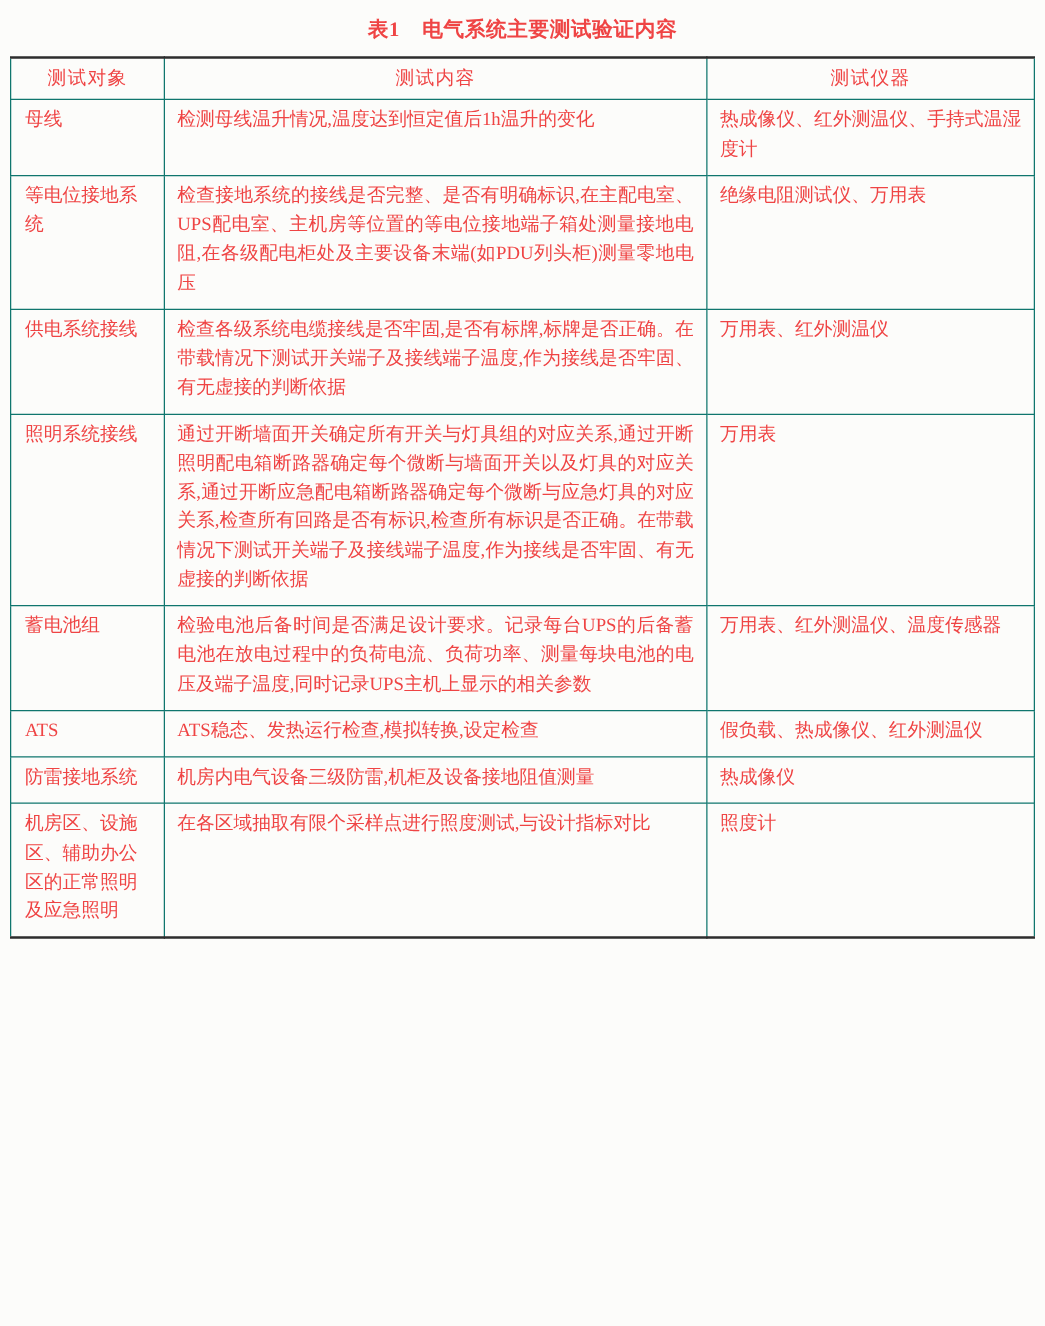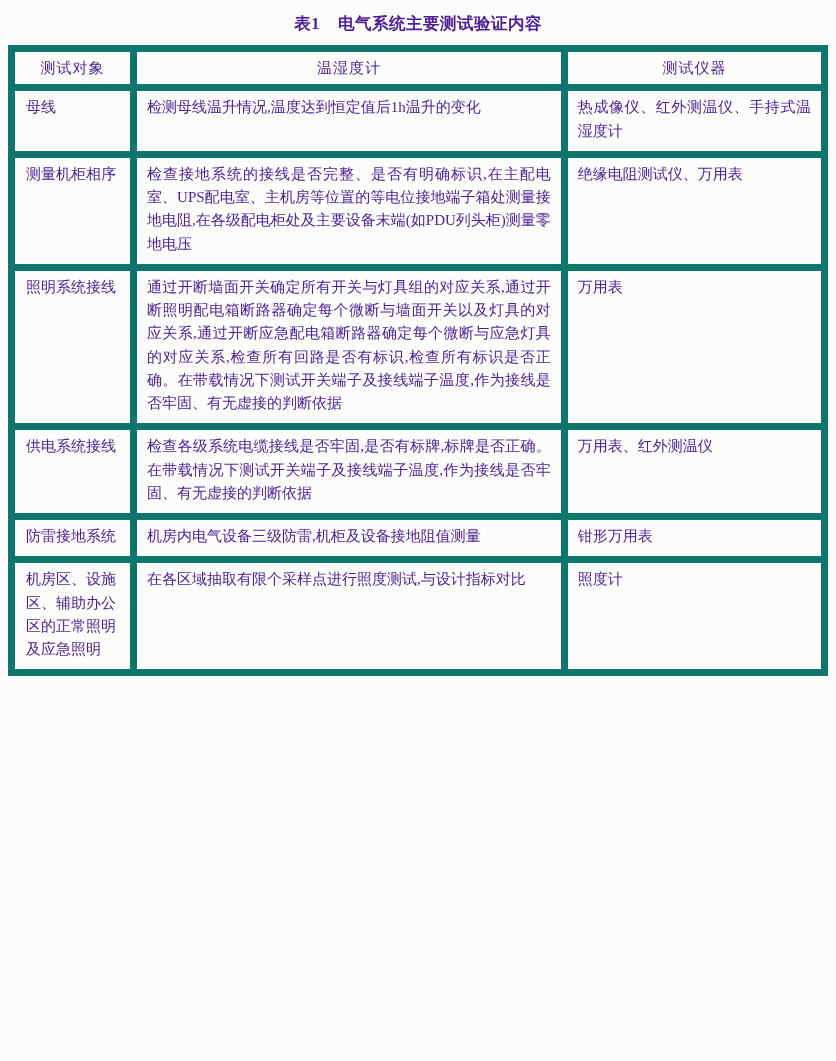--- a/index.html
+++ b/index.html
@@ -9,41 +9,41 @@
     font-family: "Liberation Serif", "DejaVu Serif", serif;
   }
   .doc-page {
     position: relative;
     width: 836px;
     height: 1061px;
     margin: 0 auto;
     background: #fcfcfa;
     box-sizing: border-box;
     padding: 10px 8px 0 8px;
-    color: #4c1d95;
+    color: #ef4444;
     overflow: hidden;
   }
   .doc-title {
     text-align: center;
     font-weight: bold;
     font-size: 16.5px;
     margin: 3px 0 10px 0;
     letter-spacing: 0.5px;
   }
   .doc-title .title-gap { display: inline-block; width: 18px; }
   table.test-table {
     width: 100%;
     border-collapse: collapse;
     table-layout: fixed;
     border-top: 2px solid #2d2d2d;
     border-bottom: 2px solid #2d2d2d;
   }
   .test-table th,
   .test-table td {
-    border: 7px solid #0f766e;
+    border: 1px solid #0f766e;
     font-size: 15px;
     vertical-align: top;
     box-sizing: border-box;
   }
   .test-table thead th {
     font-weight: normal;
     text-align: center;
     padding: 6px 4px;
     line-height: 1.35;
     letter-spacing: 1px;
@@ -70,58 +70,68 @@
 
   <table class="test-table">
     <colgroup>
       <col class="col-object">
       <col class="col-content">
       <col class="col-instruments">
     </colgroup>
     <thead>
       <tr>
         <th>测试对象</th>
-        <th>温湿度计</th>
+        <th>测试内容</th>
         <th>测试仪器</th>
       </tr>
     </thead>
     <tbody>
   <tr>
     <td class="cell-object">母线</td>
     <td class="cell-content">检测母线温升情况,温度达到恒定值后1h温升的变化</td>
     <td class="cell-instruments">热成像仪、红外测温仪、手持式温湿度计</td>
   </tr>
 
   <tr>
-    <td class="cell-object">测量机柜相序</td>
+    <td class="cell-object">等电位接地系统</td>
     <td class="cell-content">检查接地系统的接线是否完整、是否有明确标识,在主配电室、UPS配电室、主机房等位置的等电位接地端子箱处测量接地电阻,在各级配电柜处及主要设备末端(如PDU列头柜)测量零地电压</td>
     <td class="cell-instruments">绝缘电阻测试仪、万用表</td>
+  </tr>
+
+  <tr>
+    <td class="cell-object">供电系统接线</td>
+    <td class="cell-content">检查各级系统电缆接线是否牢固,是否有标牌,标牌是否正确。在带载情况下测试开关端子及接线端子温度,作为接线是否牢固、有无虚接的判断依据</td>
+    <td class="cell-instruments">万用表、红外测温仪</td>
   </tr>
 
   <tr>
     <td class="cell-object">照明系统接线</td>
     <td class="cell-content">通过开断墙面开关确定所有开关与灯具组的对应关系,通过开断照明配电箱断路器确定每个微断与墙面开关以及灯具的对应关系,通过开断应急配电箱断路器确定每个微断与应急灯具的对应关系,检查所有回路是否有标识,检查所有标识是否正确。在带载情况下测试开关端子及接线端子温度,作为接线是否牢固、有无虚接的判断依据</td>
     <td class="cell-instruments">万用表</td>
   </tr>
 
+
+
   <tr>
-    <td class="cell-object">供电系统接线</td>
-    <td class="cell-content">检查各级系统电缆接线是否牢固,是否有标牌,标牌是否正确。在带载情况下测试开关端子及接线端子温度,作为接线是否牢固、有无虚接的判断依据</td>
-    <td class="cell-instruments">万用表、红外测温仪</td>
+    <td class="cell-object">蓄电池组</td>
+    <td class="cell-content">检验电池后备时间是否满足设计要求。记录每台UPS的后备蓄电池在放电过程中的负荷电流、负荷功率、测量每块电池的电压及端子温度,同时记录UPS主机上显示的相关参数</td>
+    <td class="cell-instruments">万用表、红外测温仪、温度传感器</td>
   </tr>
 
 
-
-
-
+  <tr>
+    <td class="cell-object">ATS</td>
+    <td class="cell-content">ATS稳态、发热运行检查,模拟转换,设定检查</td>
+    <td class="cell-instruments">假负载、热成像仪、红外测温仪</td>
+  </tr>
 
   <tr>
     <td class="cell-object">防雷接地系统</td>
     <td class="cell-content">机房内电气设备三级防雷,机柜及设备接地阻值测量</td>
-    <td class="cell-instruments">钳形万用表</td>
+    <td class="cell-instruments">热成像仪</td>
   </tr>
 
   <tr>
     <td class="cell-object">机房区、设施区、辅助办公区的正常照明及应急照明</td>
     <td class="cell-content">在各区域抽取有限个采样点进行照度测试,与设计指标对比</td>
     <td class="cell-instruments">照度计</td>
   </tr>
 
 </tbody>
   </table>

